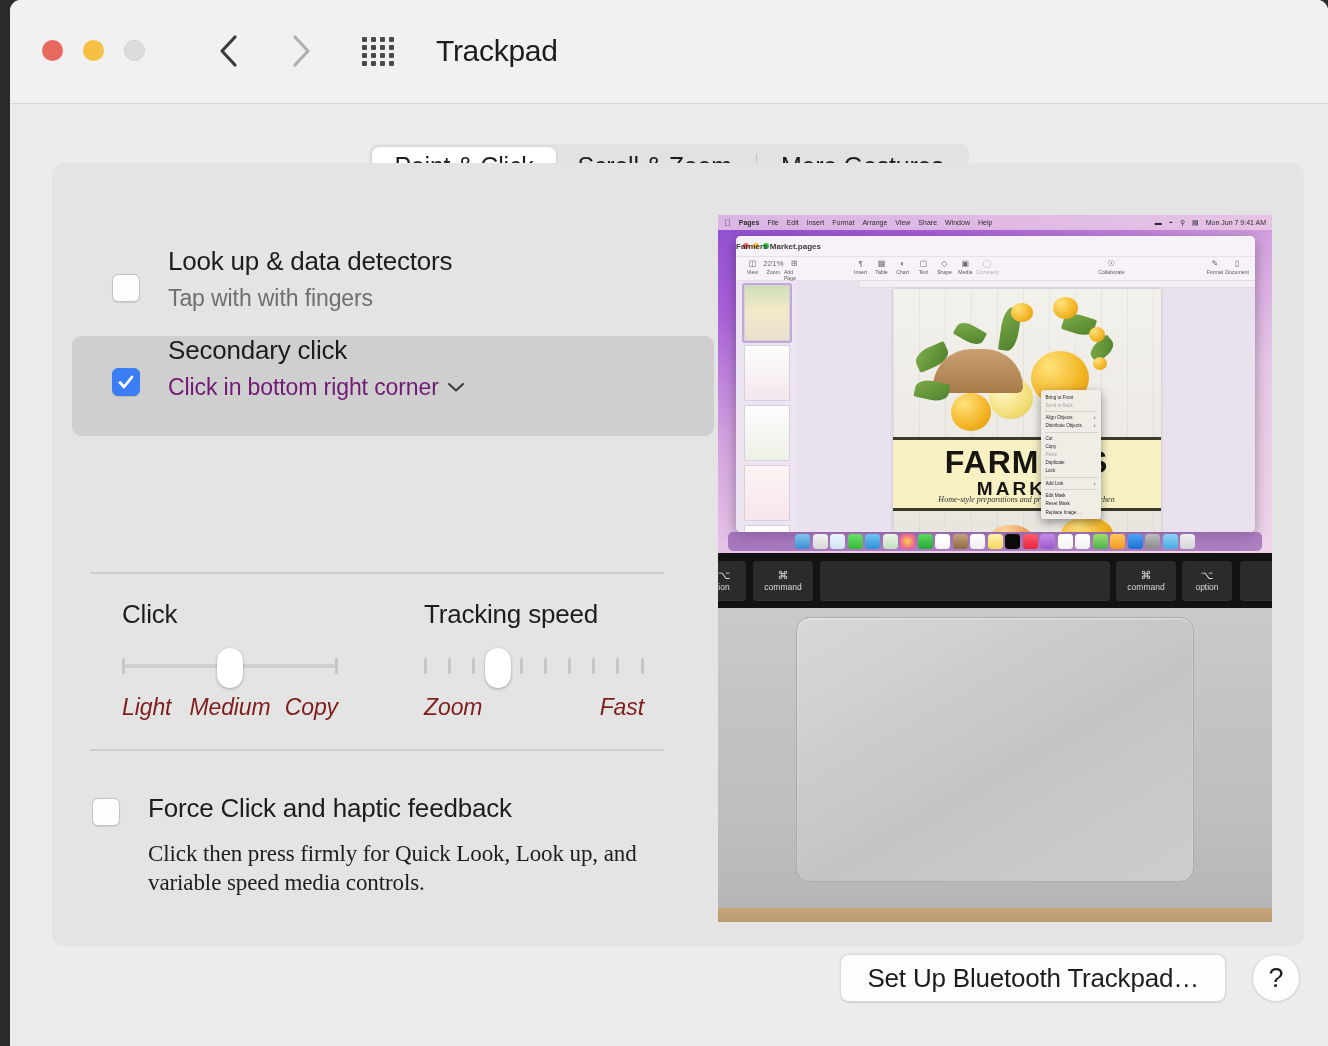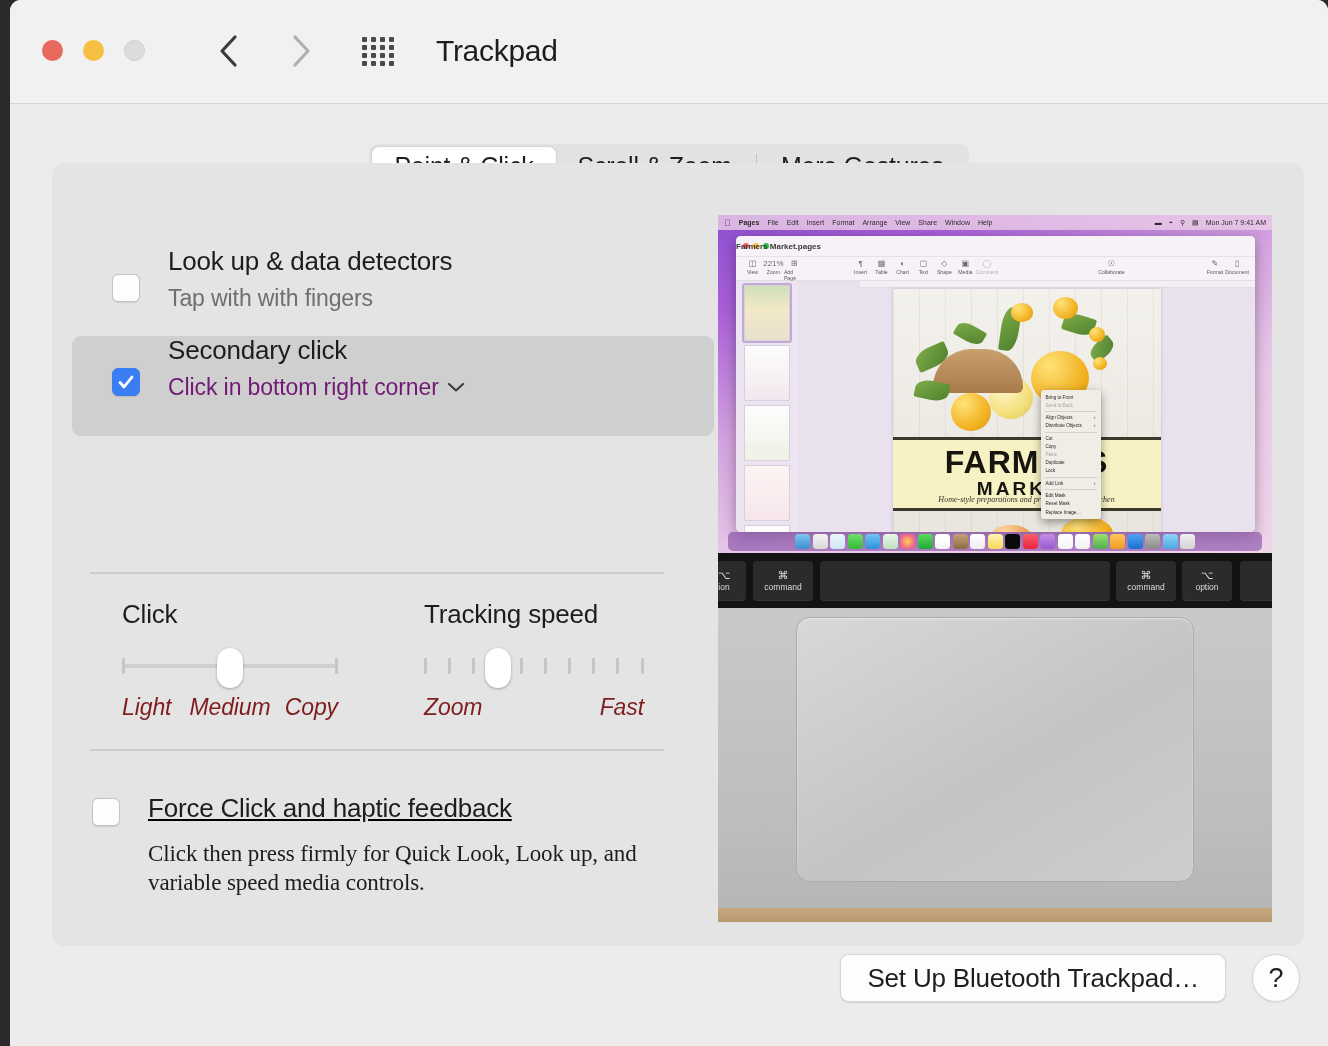--- a/index.html
+++ b/index.html
@@ -549,21 +549,21 @@
         </div>
         <div class="slabels">
           <span>Zoom</span>
           <span>Fast</span>
         </div>
       </div>
 
       <div class="divider" style="left:38px; top:570px; width:574px;"></div>
 
       <div class="forceblock" style="left:40px; top:615px; width:580px;">
-        <div style="display:flex; align-items:flex-start;text-decoration:underline;">
+        <div style="display:flex; align-items:flex-start;">
           <div class="cb" style="margin-top:4px;"></div>
           <div class="opttitle" style="margin-left:28px;">Force Click and haptic feedback</div>
         </div>
         <div class="forcedesc" style="margin-left:56px; max-width:520px;font-family:Liberation Serif, serif;">Click then press firmly for Quick Look, Look up, and variable speed media controls.</div>
       </div>
 
     </div>
 
     <div class="rightcol">
       <div class="pv">

